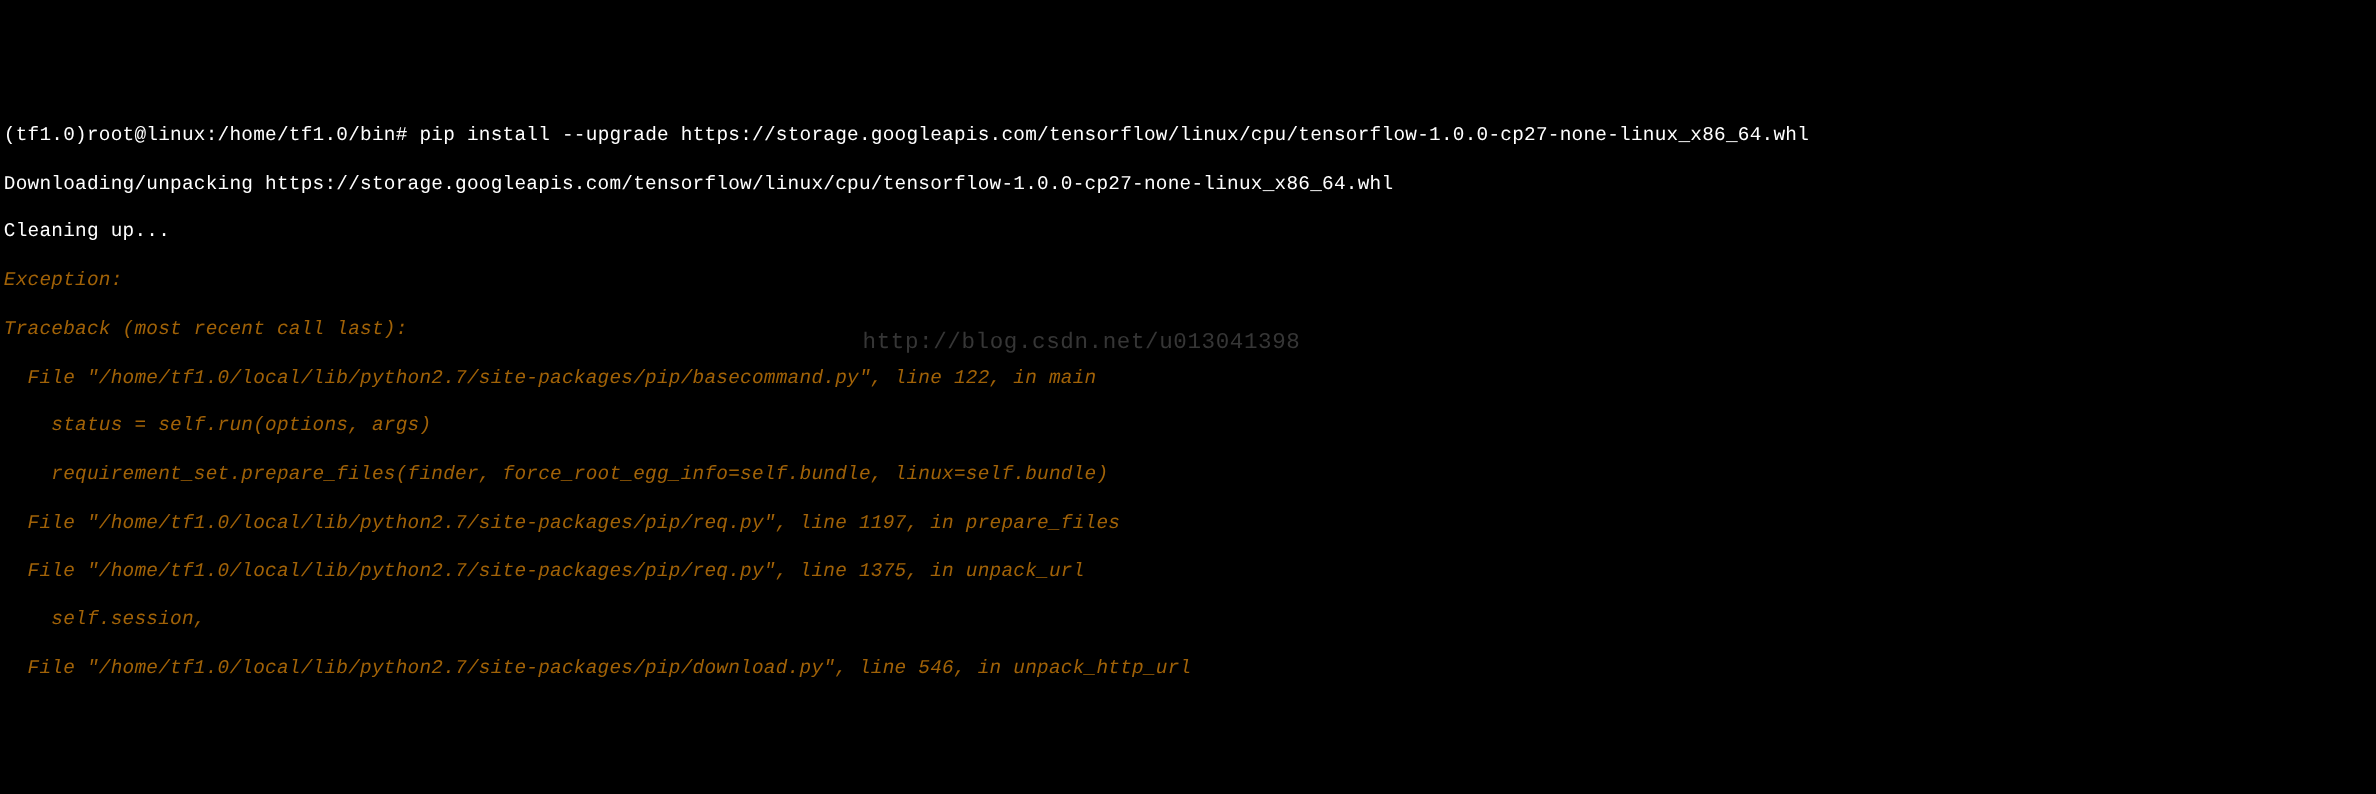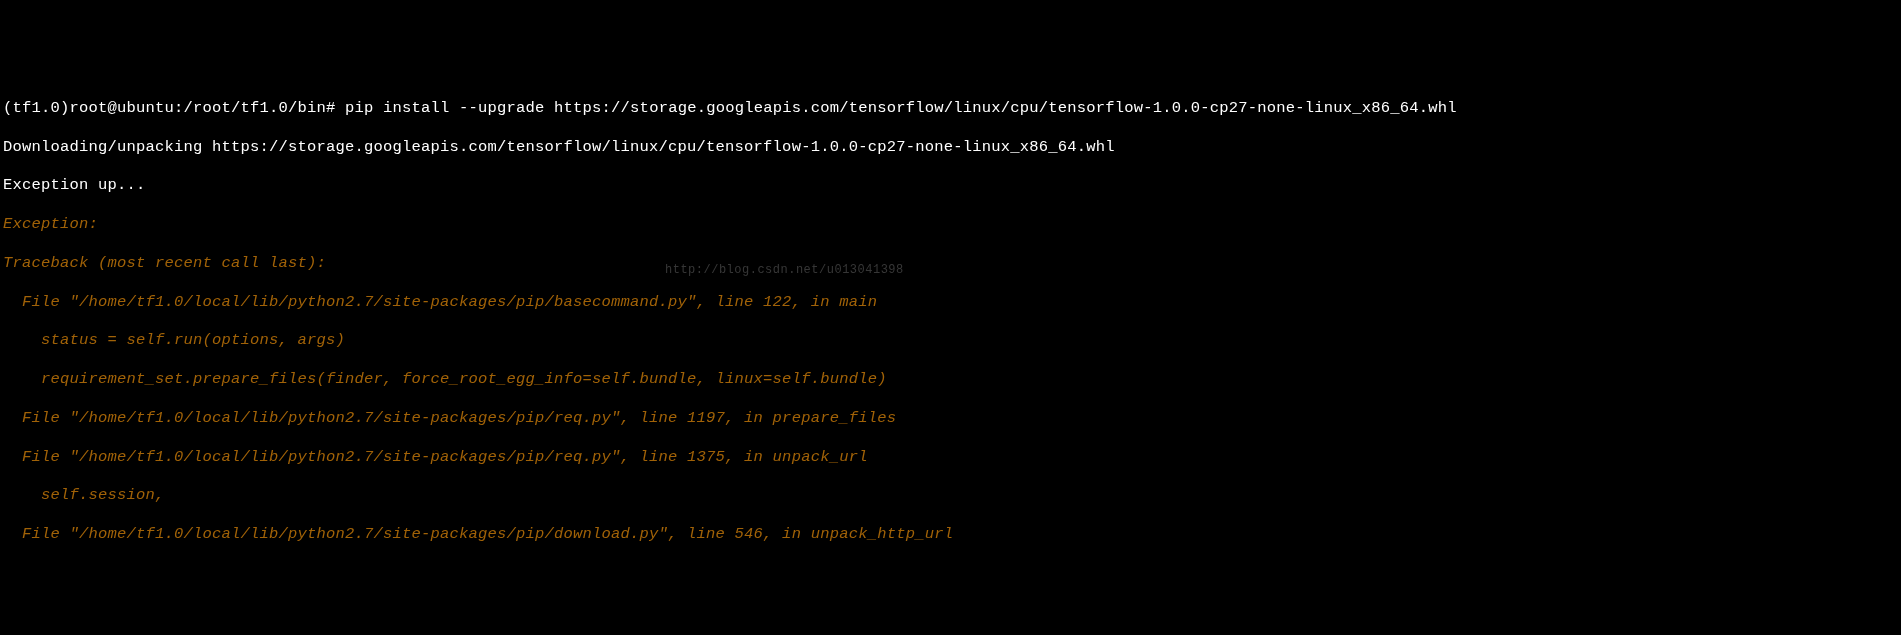--- a/index.html
+++ b/index.html
@@ -35,38 +35,38 @@
     }
     .white-text {
       color: #ffffff;
     }
     .red-text {
       color: #a16207;
       font-style: italic;
     }
     .watermark {
       position: absolute;
-      left: 665px;
+      left: 690px;
       top: 263px;
       font-family: 'SimSun', 'Courier New', monospace;
-      font-size: 12px;
+      font-size: 18px;
       color: rgba(120, 120, 120, 0.45);
       letter-spacing: 0.5px;
       pointer-events: none;
     }
   </style>
 </head>
 <body>
 
 
 
 <div>
-<span class="line"><span class="prompt-env">(tf1.0)</span><span class="prompt-user">root@ubuntu:/root/tf1.0/bin#</span> <span class="prompt-cmd">pip install --upgrade https://storage.googleapis.com/tensorflow/linux/cpu/tensorflow-1.0.0-cp27-none-linux_x86_64.whl</span></span>
+<span class="line"><span class="prompt-env">(tf1.0)</span><span class="prompt-user">root@linux:/home/tf1.0/bin#</span> <span class="prompt-cmd">pip install --upgrade https://storage.googleapis.com/tensorflow/linux/cpu/tensorflow-1.0.0-cp27-none-linux_x86_64.whl</span></span>
 <span class="line white-text">Downloading/unpacking https://storage.googleapis.com/tensorflow/linux/cpu/tensorflow-1.0.0-cp27-none-linux_x86_64.whl</span>
-<span class="line white-text">Exception up...</span>
+<span class="line white-text">Cleaning up...</span>
 <span class="line red-text">Exception:</span>
 <span class="line red-text">Traceback (most recent call last):</span>
 <span class="line red-text">  File "/home/tf1.0/local/lib/python2.7/site-packages/pip/basecommand.py", line 122, in main</span>
 <span class="line red-text">    status = self.run(options, args)</span>
 <span class="line red-text">    requirement_set.prepare_files(finder, force_root_egg_info=self.bundle, linux=self.bundle)</span>
 <span class="line red-text">  File "/home/tf1.0/local/lib/python2.7/site-packages/pip/req.py", line 1197, in prepare_files</span>
 <span class="line red-text">  File "/home/tf1.0/local/lib/python2.7/site-packages/pip/req.py", line 1375, in unpack_url</span>
 <span class="line red-text">    self.session,</span>
 <span class="line red-text">  File "/home/tf1.0/local/lib/python2.7/site-packages/pip/download.py", line 546, in unpack_http_url</span>
 

